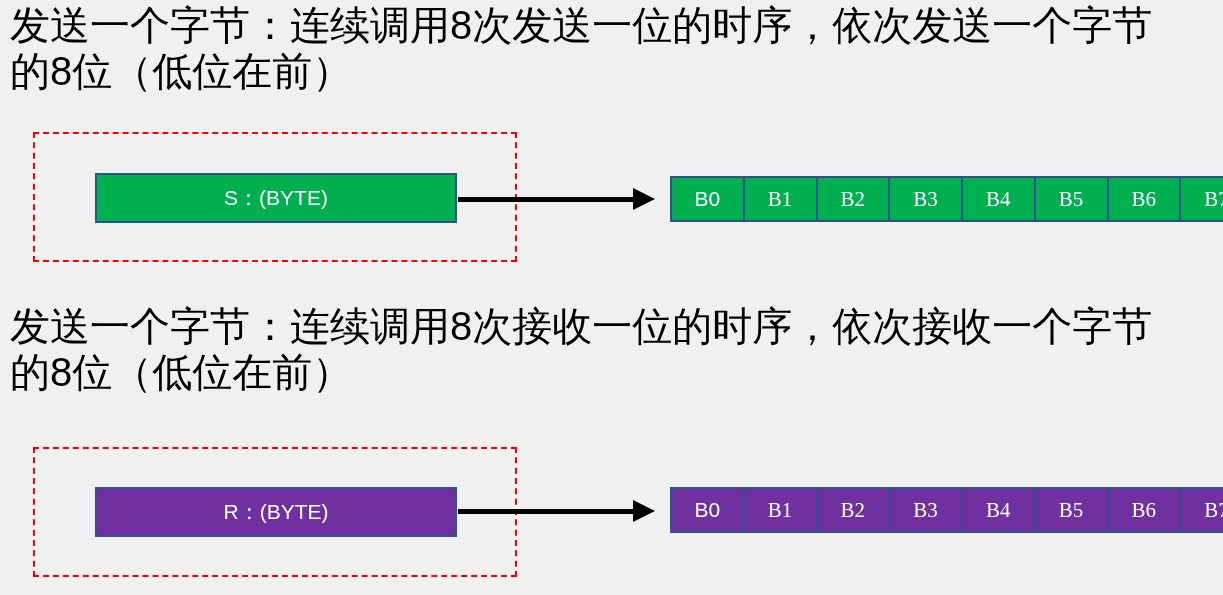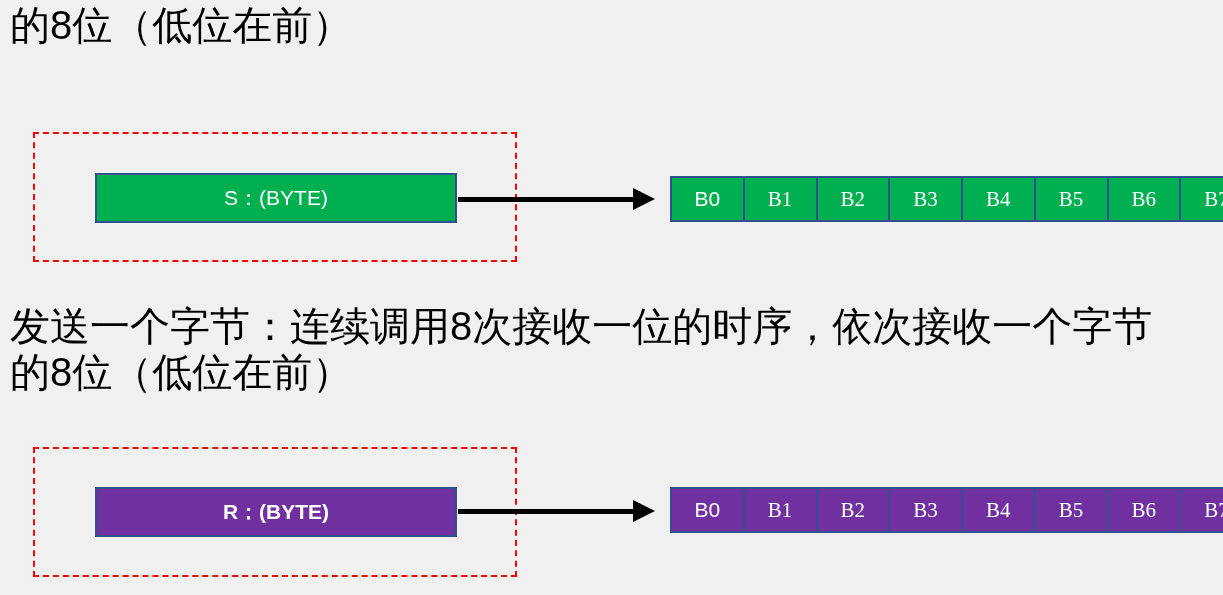--- a/index.html
+++ b/index.html
@@ -42,21 +42,21 @@
     width: 362px;
     height: 50px;
     display: flex;
     align-items: center;
     justify-content: center;
     color: var(--label-text, #FFFFFF);
     font-size: 21px;
     border: 2px solid var(--cell-border, #2F528F);
   }
   .b1 { top: 173px; text-align: right; }
-  .b2 { top: 487px; font-weight: bold; }
+  .b2 { top: 487px; }
   .green  { background: var(--green, #00B050); }
   .purple { background: var(--purple, #7030A0); }
 
   .arrow { position: absolute; width: 197px; height: 22px; }
   .a1 { left: 458px; top: 188px; }
   .a2 { left: 458px; top: 500px; }
   .arrow .shaft {
     position: absolute;
     left: 0; top: 9px;
     width: 176px; height: 5px;
@@ -93,20 +93,21 @@
   .bit + .bit { margin-left: -2px; font-family: Liberation Serif, serif; }
   .green-cells  .bit { background: var(--green, #00B050); }
   .purple-cells .bit { background: var(--purple, #7030A0); }
 </style>
 </head>
 <body>
 
 <div class="slide">
 
   <div class="title t1">
+    <span class="tline">发送一个字节：连续调用8次发送一位的时序，依次发送一个字节</span>
     <span class="tline">的8位（低位在前）</span>
   </div>
 
   <div class="frame f1"></div>
 
   <div class="srcbox green b1">
     <span>S：(BYTE)</span>
   </div>
 
   <div class="arrow a1">

